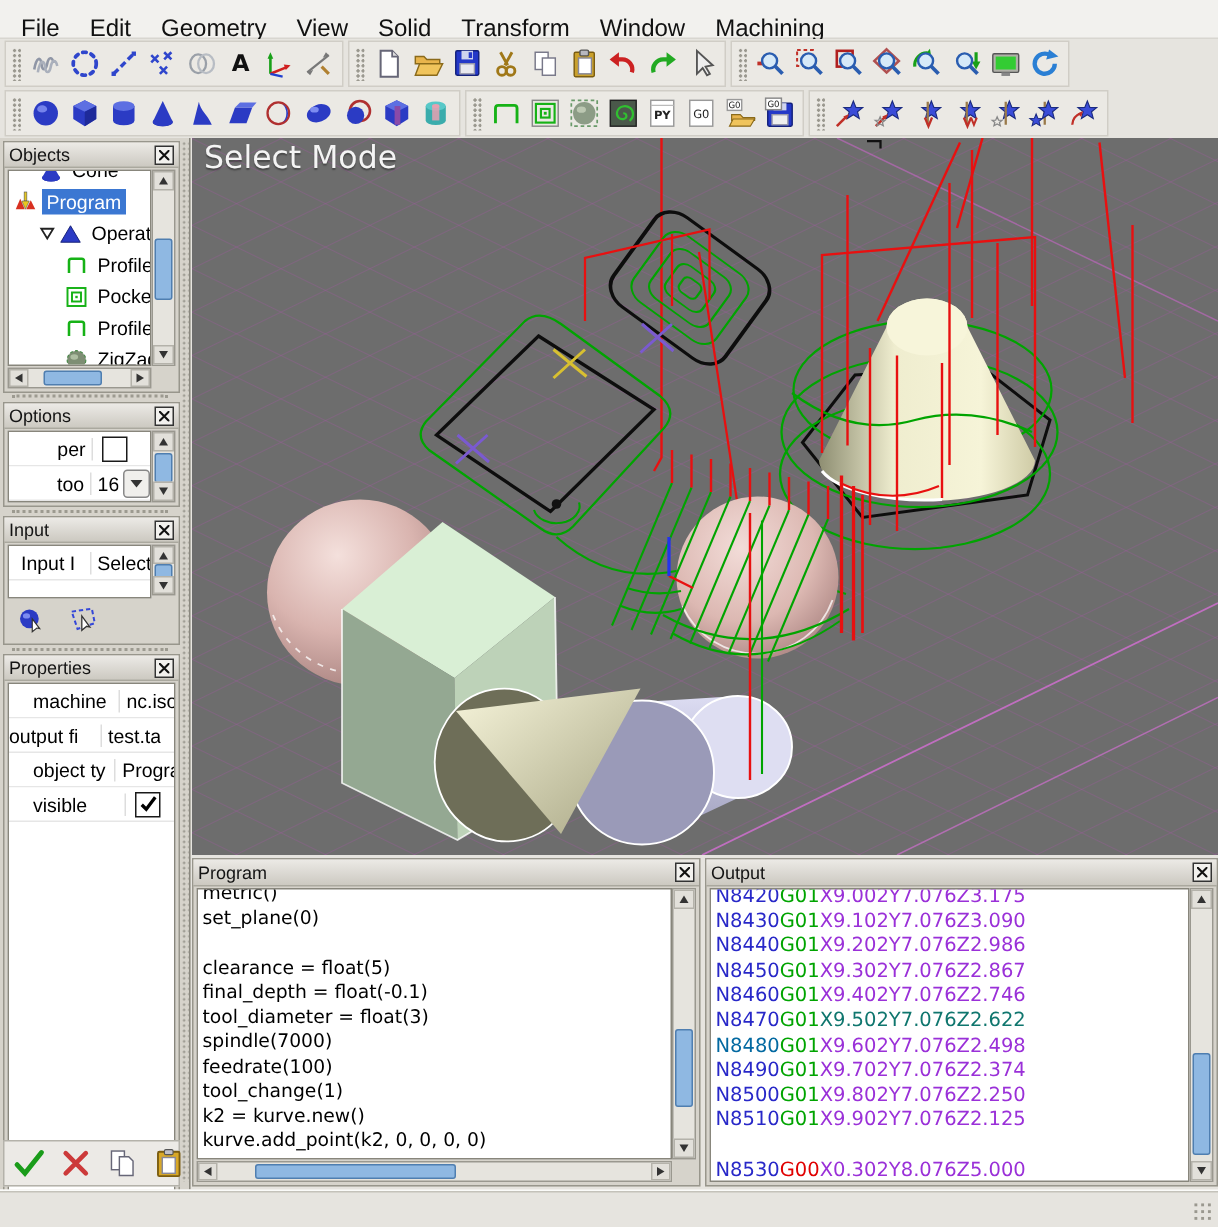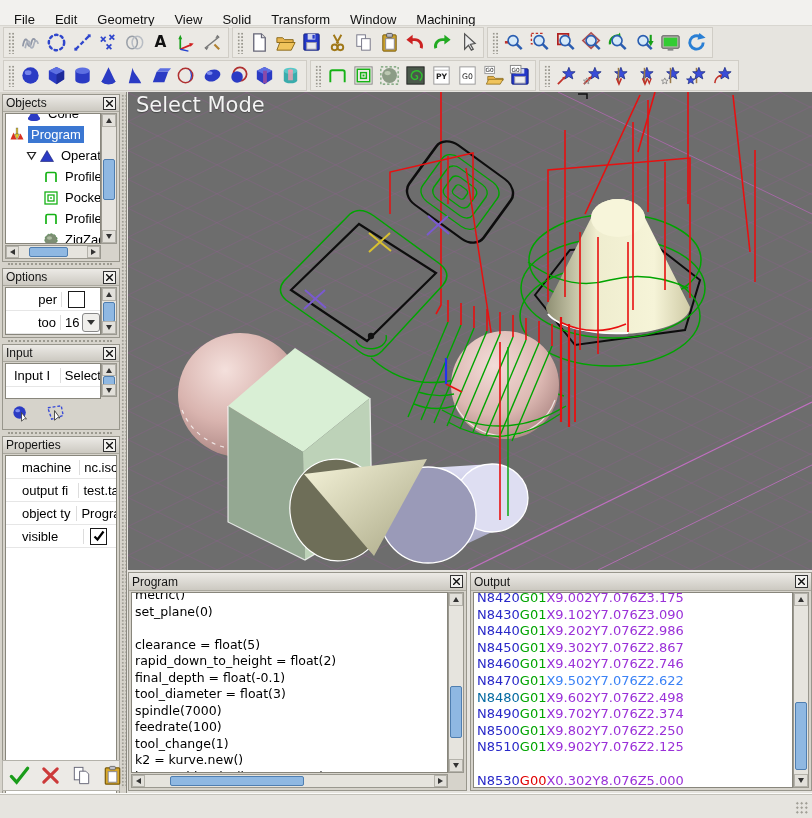--- a/index.html
+++ b/index.html
@@ -1,19 +1,19 @@
 <!DOCTYPE html>
 <html><head>
 <meta charset="utf-8">
 <style>
   html,body{margin:0;padding:0;background:#b8b6b0;}
   #app{position:relative;width:812px;height:818px;background:#e6e4df;font-family:"Liberation Sans",sans-serif;overflow:hidden;}
   
   .menubar{position:absolute;left:0;top:0;width:812px;height:26px;background:#f2f1ee;border-bottom:1px solid #d8d6d0;display:flex;align-items:center;padding-left:4px;box-sizing:border-box;}
-  .menu-item{padding:4px 10px;font-size:13px;color:#111;cursor:default;margin-top:14px;}
+  .menu-item{padding:4px 10px;font-size:16px;color:#111;cursor:default;margin-top:14px;}
   .toolbar{position:absolute;left:0;width:812px;height:33px;background:#e6e4df;display:flex;align-items:center;}
   #toolbar1{top:26px;} #toolbar2{top:59px;}
   .tb-group{display:flex;align-items:center;height:29px;border:1px solid #d0cdc6;background:#ebe9e4;margin-left:3px;padding:0 3px;}
   .grip{width:6px;height:22px;margin:0 3px 0 1px;background-image:radial-gradient(circle,#9a988f 0.9px,transparent 1px);background-size:3.4px 3.4px;}
   .tb-btn{width:26px;height:27px;display:flex;align-items:center;justify-content:center;}
   .tb-btn svg{display:block;}
   
   .leftcol{position:absolute;left:0;top:92px;width:127px;height:701px;background:#d6d3cb;border-right:1px solid #8a887f;box-sizing:border-box;}
   .vgrip{position:absolute;left:121px;top:2px;width:5px;height:694px;background-image:radial-gradient(circle,#a09e95 0.8px,transparent 1px);background-size:3.5px 3.5px;}
   .panel{position:absolute;left:2px;width:118px;background:#d6d3cb;border:1px solid #98968c;box-sizing:border-box;}
@@ -628,21 +628,21 @@
             <svg width="7" height="7" viewBox="0 0 8 8">
               <path d="M0 0 L8 8 M8 0 L0 8" stroke="#111" stroke-width="1.6"></path>
             </svg>
           </span>
       </div>
       <div class="rows-area" id="properties-rows" style="right:2px;bottom:2px;">
           <div class="prow" style="padding-left: 16px;">
             <div class="plabel" style="width: 62px; text-align: left;">machine</div>
             <div class="pval">nc.iso</div>
           </div>
-          <div class="prow" style="padding-left: 16px;">
+          <div class="prow" style="">
             <div class="plabel" style="width: 62px; text-align: left;">output fi</div>
             <div class="pval">test.ta</div>
           </div>
           <div class="prow" style="padding-left: 16px;">
             <div class="plabel" style="width: 62px; text-align: left;">object ty</div>
             <div class="pval">Progra</div>
           </div>
           <div class="prow" style="padding-left: 16px;">
             <div class="plabel" style="width: 62px; text-align: left;">visible</div>
             <div class="cbx">
@@ -829,21 +829,20 @@
             <path d="M0 0 L8 8 M8 0 L0 8" stroke="#111" stroke-width="1.6"></path>
           </svg>
         </span>
     </div>
     <div class="code-area" id="program-area">
         <div id="program-text">
           <div class="code-line">metric()</div>
           <div class="code-line">set_plane(0)</div>
           <div class="code-line">&nbsp;</div>
           <div class="code-line">clearance = float(5)</div>
-          <div class="code-line">rapid_down_to_height = float(2)</div>
           <div class="code-line">final_depth = float(-0.1)</div>
           <div class="code-line">tool_diameter = float(3)</div>
           <div class="code-line">spindle(7000)</div>
           <div class="code-line">feedrate(100)</div>
           <div class="code-line">tool_change(1)</div>
           <div class="code-line">k2 = kurve.new()</div>
           <div class="code-line">kurve.add_point(k2, 0, 0, 0, 0)</div>
         </div>
       </div>
     <div class="vsb" style="top:19px;right:2px;width:16px;bottom:17px;">
@@ -875,21 +874,21 @@
           </svg>
         </span>
     </div>
     <div class="code-area" id="output-area">
         <div id="output-text">
           <div class="gline"><span style="color: rgb(40, 40, 200);">N8420</span><span style="color: rgb(0, 164, 0);">G01</span><span style="color: rgb(154, 48, 216);">X9.002Y7.076Z3.175</span></div>
           <div class="gline"><span style="color: rgb(40, 40, 200);">N8430</span><span style="color: rgb(0, 164, 0);">G01</span><span style="color: rgb(154, 48, 216);">X9.102Y7.076Z3.090</span></div>
           <div class="gline"><span style="color: rgb(40, 40, 200);">N8440</span><span style="color: rgb(0, 164, 0);">G01</span><span style="color: rgb(154, 48, 216);">X9.202Y7.076Z2.986</span></div>
           <div class="gline"><span style="color: rgb(40, 40, 200);">N8450</span><span style="color: rgb(0, 164, 0);">G01</span><span style="color: rgb(154, 48, 216);">X9.302Y7.076Z2.867</span></div>
           <div class="gline"><span style="color: rgb(40, 40, 200);">N8460</span><span style="color: rgb(0, 164, 0);">G01</span><span style="color: rgb(154, 48, 216);">X9.402Y7.076Z2.746</span></div>
-          <div class="gline"><span style="color: rgb(40, 40, 200);">N8470</span><span style="color: rgb(0, 164, 0);">G01</span><span style="color: #3b82f6;">X9.502Y7.076Z2.622</span></div>
+          <div class="gline"><span style="color: rgb(40, 40, 200);">N8470</span><span style="color: rgb(0, 164, 0);">G01</span><span style="color: #0f766e;">X9.502Y7.076Z2.622</span></div>
           <div class="gline"><span style="color: #0369a1;">N8480</span><span style="color: rgb(0, 164, 0);">G01</span><span style="color: rgb(154, 48, 216);">X9.602Y7.076Z2.498</span></div>
           <div class="gline"><span style="color: rgb(40, 40, 200);">N8490</span><span style="color: rgb(0, 164, 0);">G01</span><span style="color: rgb(154, 48, 216);">X9.702Y7.076Z2.374</span></div>
           <div class="gline"><span style="color: rgb(40, 40, 200);">N8500</span><span style="color: rgb(0, 164, 0);">G01</span><span style="color: rgb(154, 48, 216);">X9.802Y7.076Z2.250</span></div>
           <div class="gline"><span style="color: rgb(40, 40, 200);">N8510</span><span style="color: rgb(0, 164, 0);">G01</span><span style="color: rgb(154, 48, 216);">X9.902Y7.076Z2.125</span></div>
           <div class="gline">&nbsp;</div>
           <div class="gline"><span style="color: rgb(40, 40, 200);">N8530</span><span style="color: rgb(224, 0, 0);">G00</span><span style="color: rgb(154, 48, 216);">X0.302Y8.076Z5.000</span></div>
         </div>
       </div>
     <div class="vsb" style="top:19px;right:2px;width:16px;bottom:2px;">
       <div class="sb-btn" style="top:0;left:0;right:0;height:13px;">

